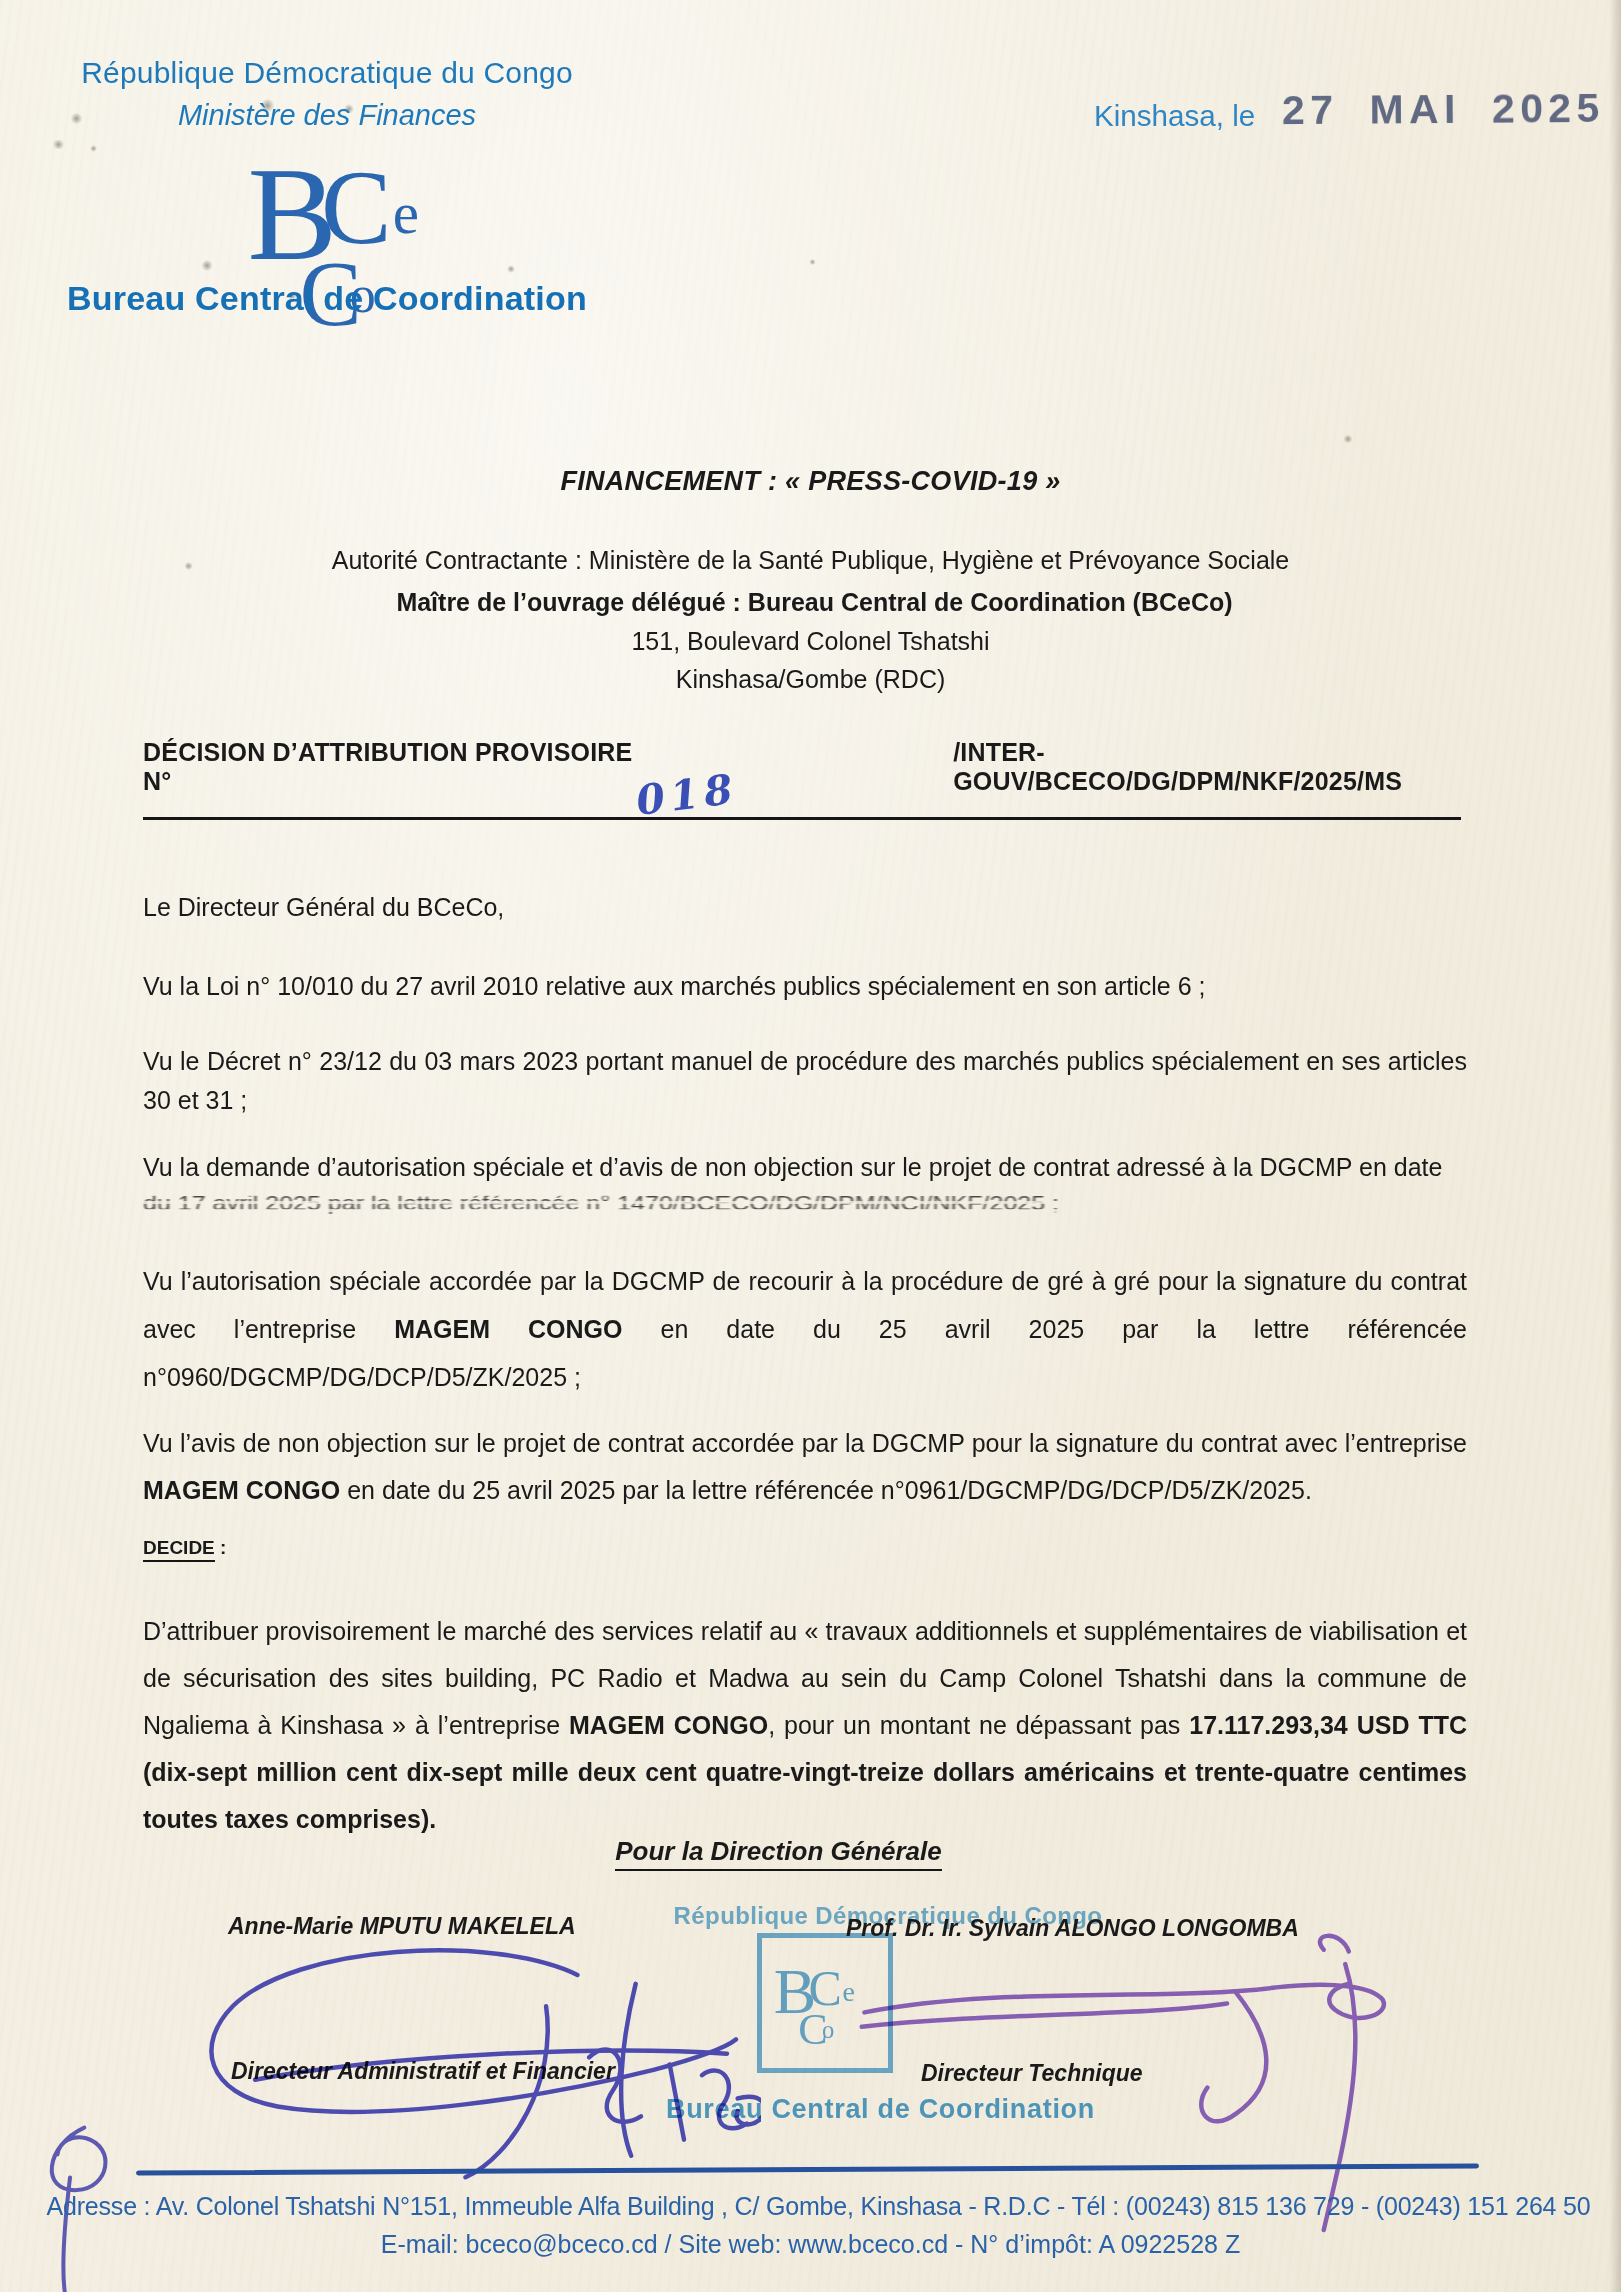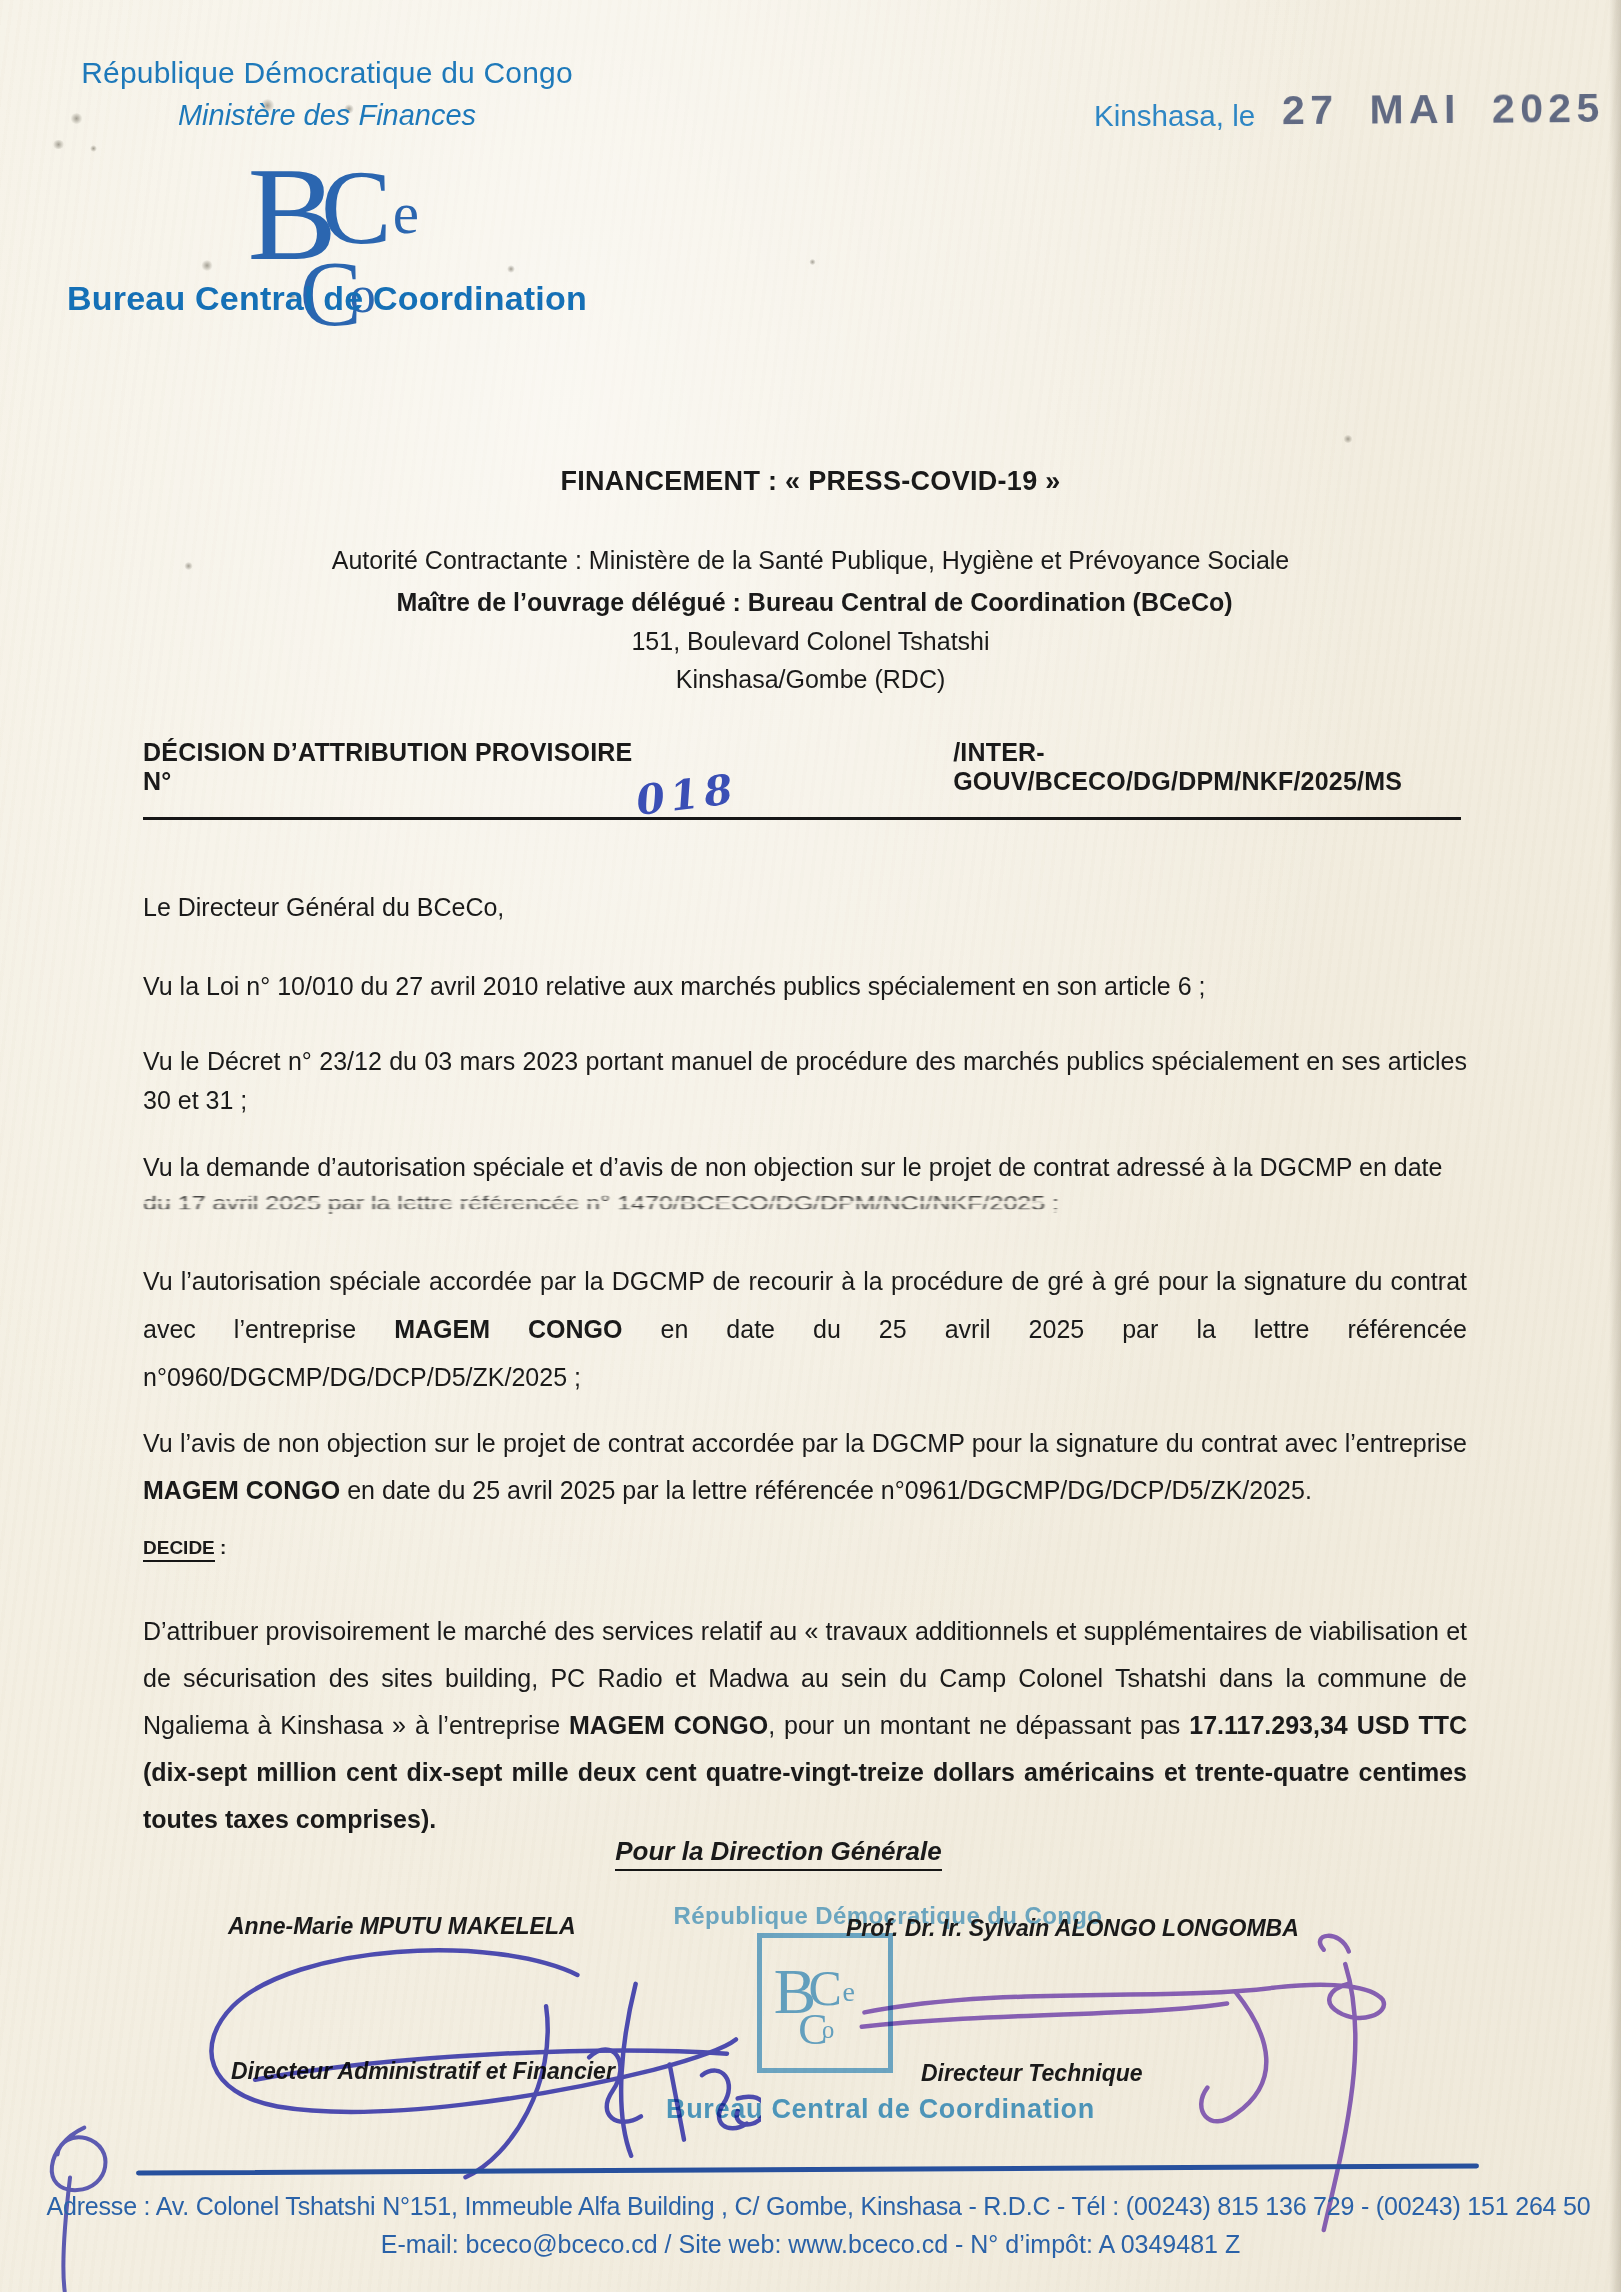--- a/index.html
+++ b/index.html
@@ -23,21 +23,21 @@
   .hdr-country{left:63px;top:56px;width:528px;font-size:30px;color:#1e79ba;text-align:center;letter-spacing:0.2px;}
   .hdr-ministry{left:63px;top:99px;width:528px;font-size:29px;color:#1e79ba;font-style:italic;text-align:center;}
   .logo-svg{left:244px;top:142px;}
   .hdr-org{left:54px;top:279px;width:546px;font-size:34px;font-weight:700;color:#1570b6;text-align:center;letter-spacing:0.2px;}
   .hdr-place{left:1094px;top:99px;font-size:29.6px;color:#2e86c4;}
   .hdr-date{left:1282px;top:86px;font-size:41px;font-weight:700;color:#515e86;
     letter-spacing:5.4px;word-spacing:14.3px;opacity:.88;mix-blend-mode:multiply;
     filter:blur(0.4px);transform:rotate(-.4deg);}
 
   
-  .t-fin{left:148px;top:466px;width:1325px;font-size:27px;font-weight:700;letter-spacing:0.3px;}
+  .t-fin{left:148px;top:466px;width:1325px;font-size:27px;font-weight:700;letter-spacing:0.3px;font-style:italic;}
   .t-l1{left:148px;top:546px;width:1325px;font-size:25px;}
   .t-l2{left:152px;top:588px;width:1325px;font-size:25px;font-weight:bold;}
   .t-l3{left:148px;top:627px;width:1325px;font-size:25px;}
   .t-l4{left:148px;top:665px;width:1325px;font-size:25px;}
 
   
   .decision{left:143px;top:763px;width:1318px;height:54px;display:flex;
     justify-content:space-between;align-items:flex-end;border-bottom:3.6px solid #161616;}
   .dec-label,.dec-ref{font-size:25px;font-weight:700;letter-spacing:0.2px;padding-bottom:21px;}
   .dec-num{font-family:"DejaVu Serif", serif;font-style:italic;font-size:41px;font-weight:700;
@@ -190,16 +190,16 @@
 
   <svg class="abs ink" style="left:19.7px;top:2115px;" width="134" height="177" viewBox="0 0 150 198">
     <g fill="none" stroke="#4646c0" stroke-width="4.5" stroke-linecap="round" opacity=".85">
       <path d="M 72,14 C 28,34 22,86 64,84 C 100,82 108,36 74,26 C 58,22 44,30 42,44"></path>
       <path d="M 56,70 C 50,120 46,165 50,197"></path>
     </g>
   </svg>
 
   <div class="abs f-rule"></div>
   <div class="abs f-addr">Adresse : Av. Colonel Tshatshi  N°151, Immeuble Alfa Building , C/ Gombe, Kinshasa - R.D.C - Tél : (00243) 815 136 729 - (00243) 151 264 50</div>
-  <div class="abs f-mail">E-mail: bceco@bceco.cd / Site web: www.bceco.cd - N° d’impôt: A 0349481 Z</div>
+  <div class="abs f-mail">E-mail: bceco@bceco.cd / Site web: www.bceco.cd - N° d’impôt: A 0922528 Z</div>
 
 </div>
 
 
 </body></html>

